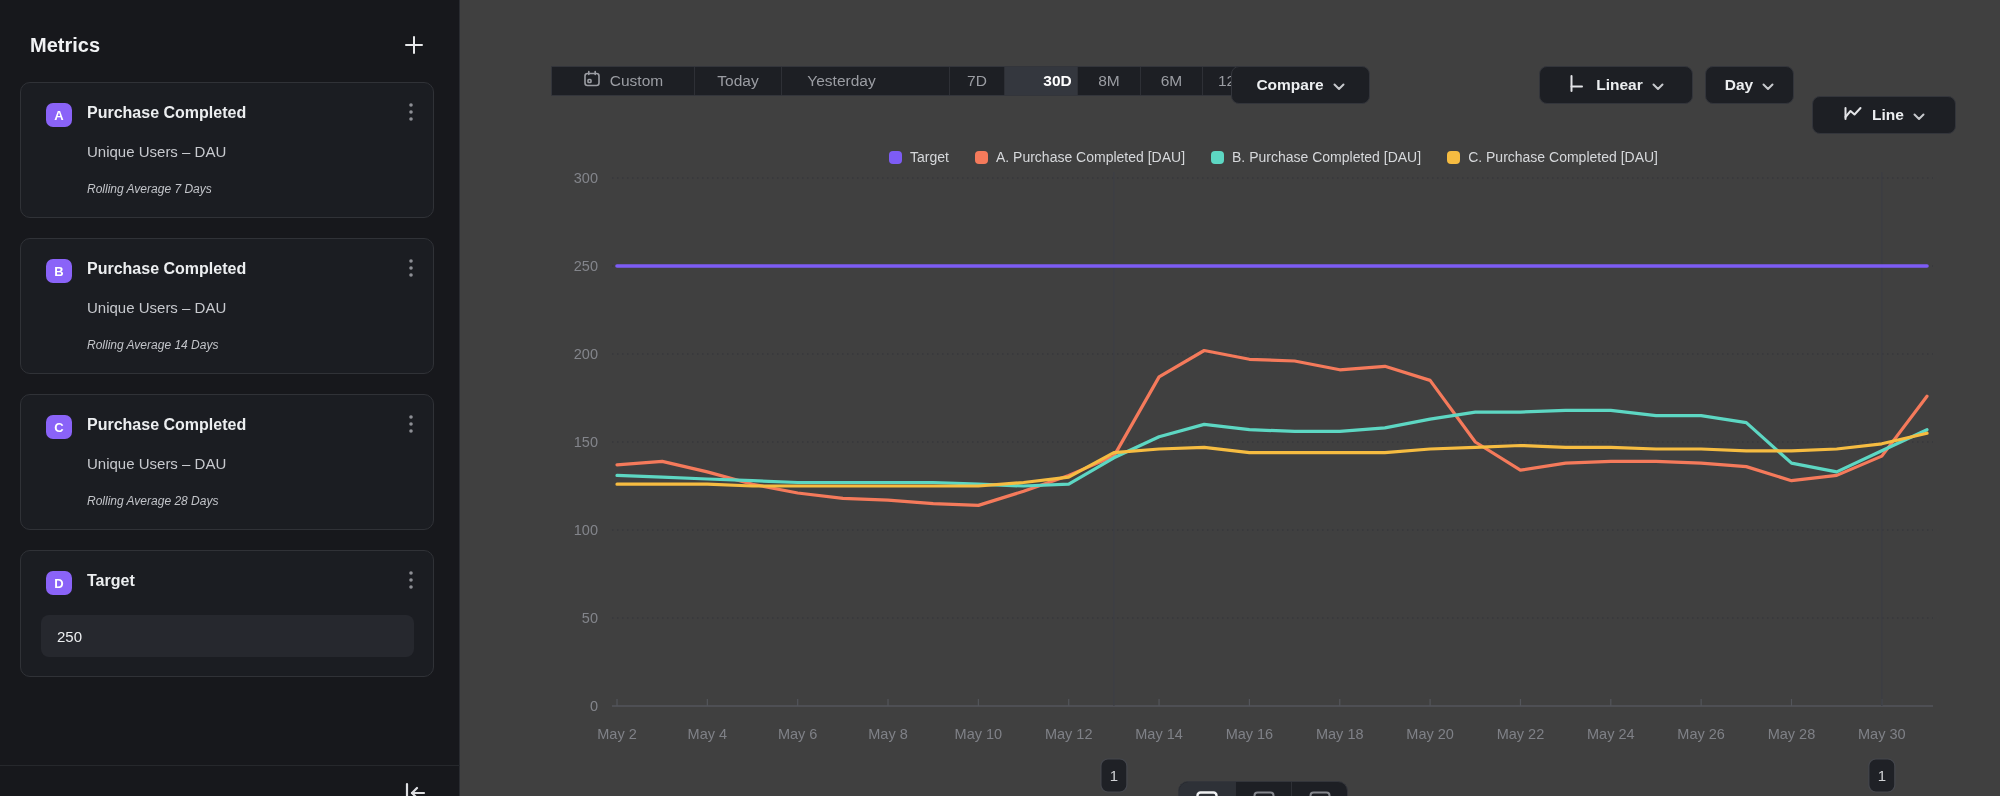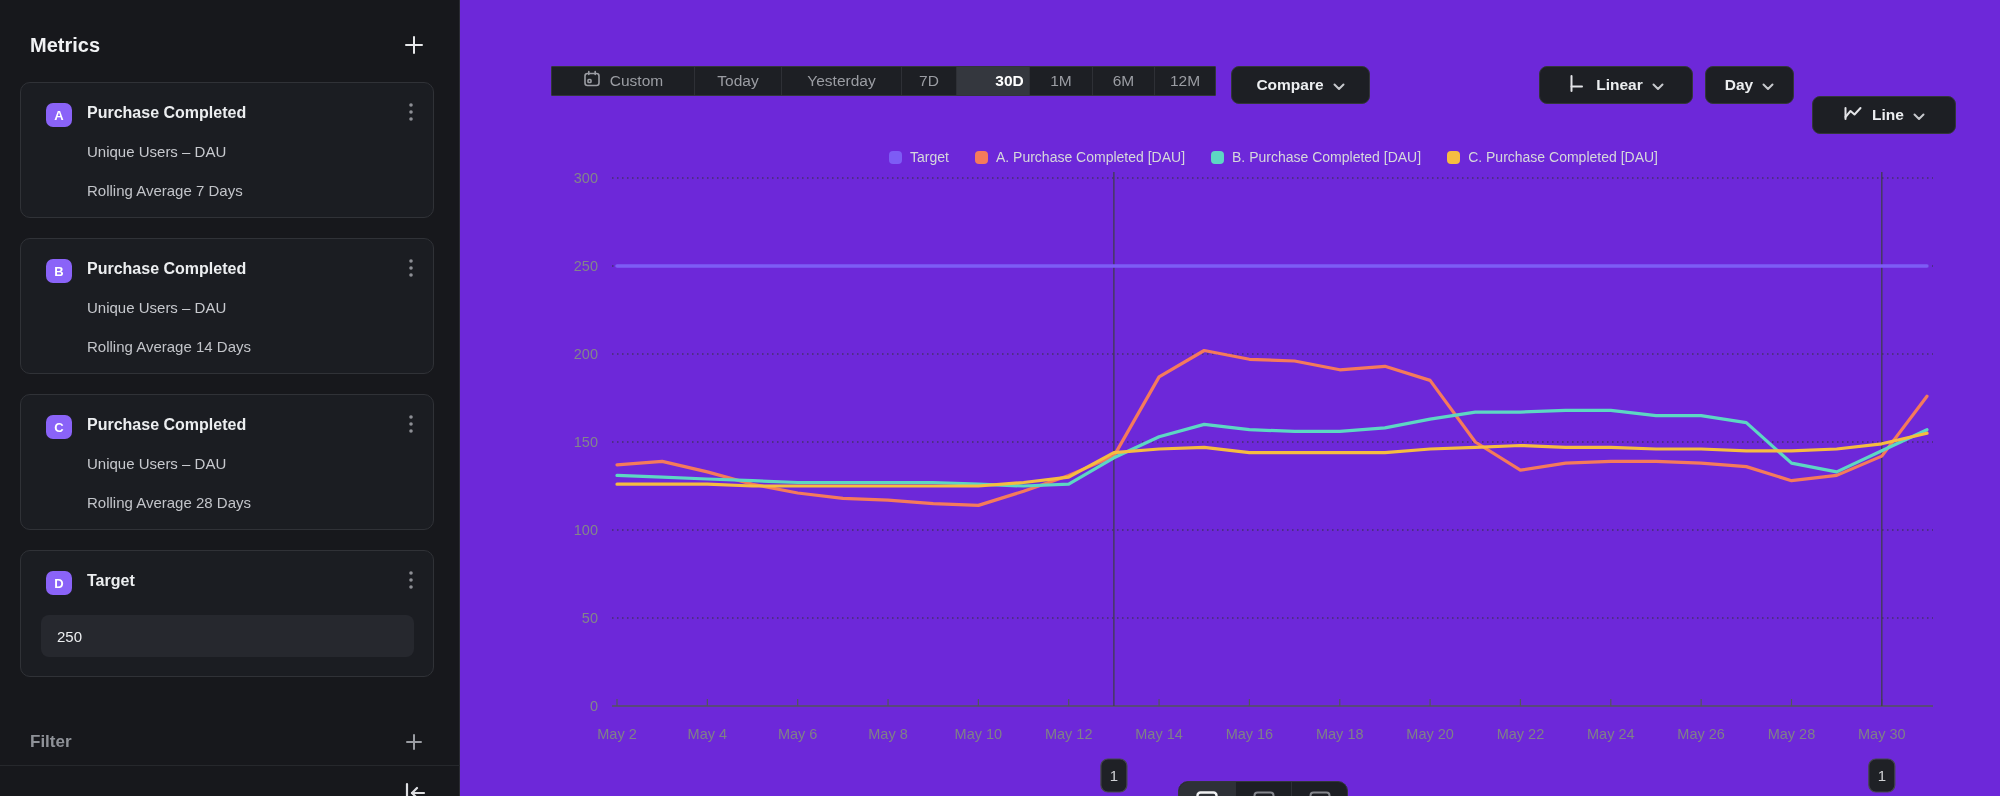--- a/index.html
+++ b/index.html
@@ -1,18 +1,18 @@
 <!DOCTYPE html>
 <html><head>
 <meta charset="utf-8">
 <style>
   * { margin:0; padding:0; box-sizing:border-box; }
   html,body { width:2000px; height:796px; overflow:hidden; background:#17181c;
     font-family:"Liberation Sans", sans-serif; }
-  .app { position:relative; width:2000px; height:796px; background:#6d28d9; color:#e8e9ec; }
+  .app { position:relative; width:2000px; height:796px; background:#404040; color:#e8e9ec; }
 
   
   .sidebar { position:absolute; left:0; top:0; width:460px; height:796px;
     border-right:1px solid #2a2c31; background:#17181c; }
   .panel-row { position:absolute; left:0; width:460px; height:28px; display:flex;
     align-items:center; }
   .panel-row .spacer { flex:1; }
   .metrics-title { margin-left:30px; font-size:20px; font-weight:700; color:#f1f2f4; }
   .filter-title { margin-left:30px; font-size:17px; font-weight:700; color:#8f9298; }
   .icon-btn { width:28px; height:28px; display:flex; align-items:center; justify-content:center;
@@ -21,21 +21,21 @@
   .card { position:absolute; left:20px; width:414px; background:#1b1d22;
     border:1px solid #303237; border-radius:10px; }
   .m-card { height:136px; }
   .badge { position:absolute; left:25px; top:20px; width:26px; height:24px; border-radius:7px;
     background:#8a63f8; color:#fff; font-size:13px; font-weight:700; display:flex;
     align-items:center; justify-content:center; }
   .card-title { position:absolute; left:66px; top:21px; font-size:16px; font-weight:700; color:#eceef0; }
   .kebab { position:absolute; right:8px; top:14px; width:28px; height:32px; background:none;
     border:none; cursor:pointer; display:flex; align-items:center; justify-content:center; }
   .card-line1 { position:absolute; left:66px; top:60px; font-size:15px; color:#c7c9ce; }
-  .card-line2 { position:absolute; left:66px; top:99px; font-size:15px; color:#c2c4c9; }
+  .card-line2 { position:absolute; left:66px; top:99px; font-size:12px; color:#c2c4c9;font-style:italic; }
   .t-card { height:127px; }
   .target-input { position:absolute; left:20px; top:64px; width:373px; height:42px;
     background:#26282e; border:none; border-radius:8px; color:#eceef0; font-size:15px;
     padding:0 16px; font-family:"Liberation Sans", sans-serif; outline:none; }
   .sidebar-divider { position:absolute; left:0; top:765px; width:460px; height:1px; background:#26282c; }
   .collapse-btn { position:absolute; left:398px; top:779px; width:32px; height:30px;
     background:none; border:none; cursor:pointer; color:#dfe0e3; }
 
   
   .toolbar-seg { position:absolute; left:551px; top:66px; height:30px; display:flex;
@@ -144,31 +144,20 @@
           <svg width="4" height="18" viewBox="0 0 4 18">
               <circle cx="2" cy="2" r="1.8" fill="#8d8f95"></circle>
               <circle cx="2" cy="9" r="1.8" fill="#8d8f95"></circle>
               <circle cx="2" cy="16" r="1.8" fill="#8d8f95"></circle>
             </svg>
         </span>
       </button>
       <input class="target-input" value="250" style="">
     </div>
 
-    <div class="panel-row" style="top:728px;">
-      <div class="filter-title">Filter</div>
-      <div class="spacer"></div>
-      <button class="icon-btn" style="margin-right:32px;">
-        <span>
-          <svg width="20" height="20" viewBox="0 0 20 20">
-              <path d="M10 3v14M3 10h14" stroke="#9a9ca2" stroke-width="2" stroke-linecap="round"></path>
-            </svg>
-        </span>
-      </button>
-    </div>
 
     <div class="sidebar-divider"></div>
 
     <button class="collapse-btn">
       <span>
         <svg width="26" height="26" viewBox="0 0 26 26" fill="none" stroke="#dfe0e3" stroke-width="2.2" stroke-linecap="round" stroke-linejoin="round">
           <path d="M6 4v18"></path>
             <path d="M23 13H11"></path>
             <path d="M16 8l-5 5 5 5"></path>
         </svg>
@@ -186,28 +175,28 @@
         </svg>
       </span>
       <span>Custom</span>
     </button>
     <button class="seg" style="width:87px;">
         <span>Today</span>
       </button>
     <button class="seg" style="width:120px;">
         <span>Yesterday</span>
       </button>
-    <button class="seg" style="width:55px;">
+    <button class="seg" style="width:55px;margin-left:48px;">
         <span>7D</span>
       </button>
     <button class="seg active" style="width:73px;">
         <span>30D</span>
       </button>
     <button class="seg" style="width:63px;">
-        <span>1M</span>
+        <span>8M</span>
       </button>
     <button class="seg" style="width:62px;">
         <span>6M</span>
       </button>
     <button class="seg" style="width:61px;">
         <span>12M</span>
       </button>
   </div>
 
   <button class="pill" style="left:1231px; width:139px;">

